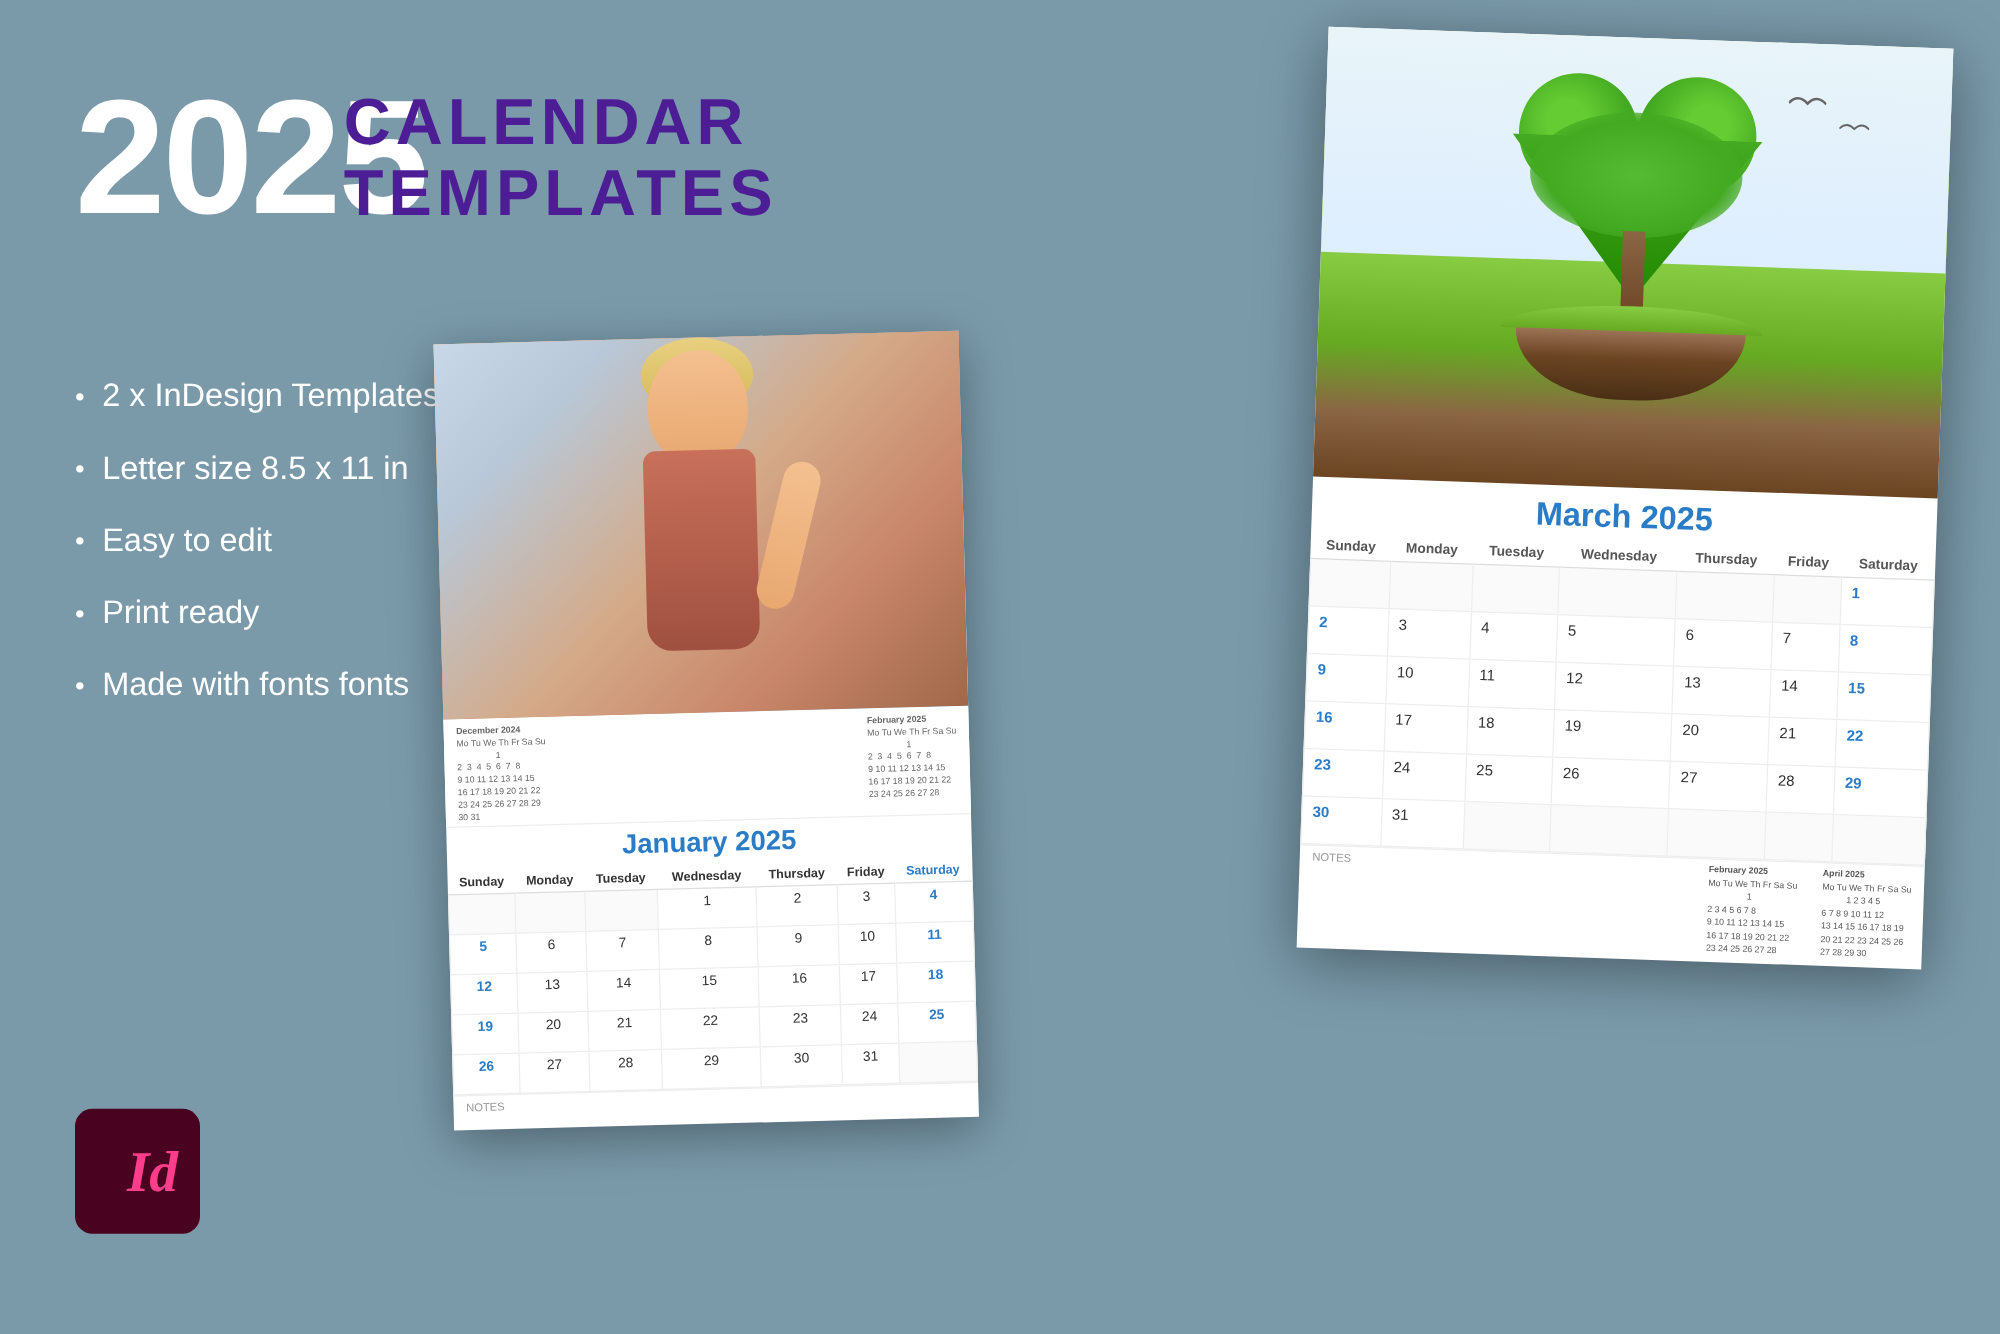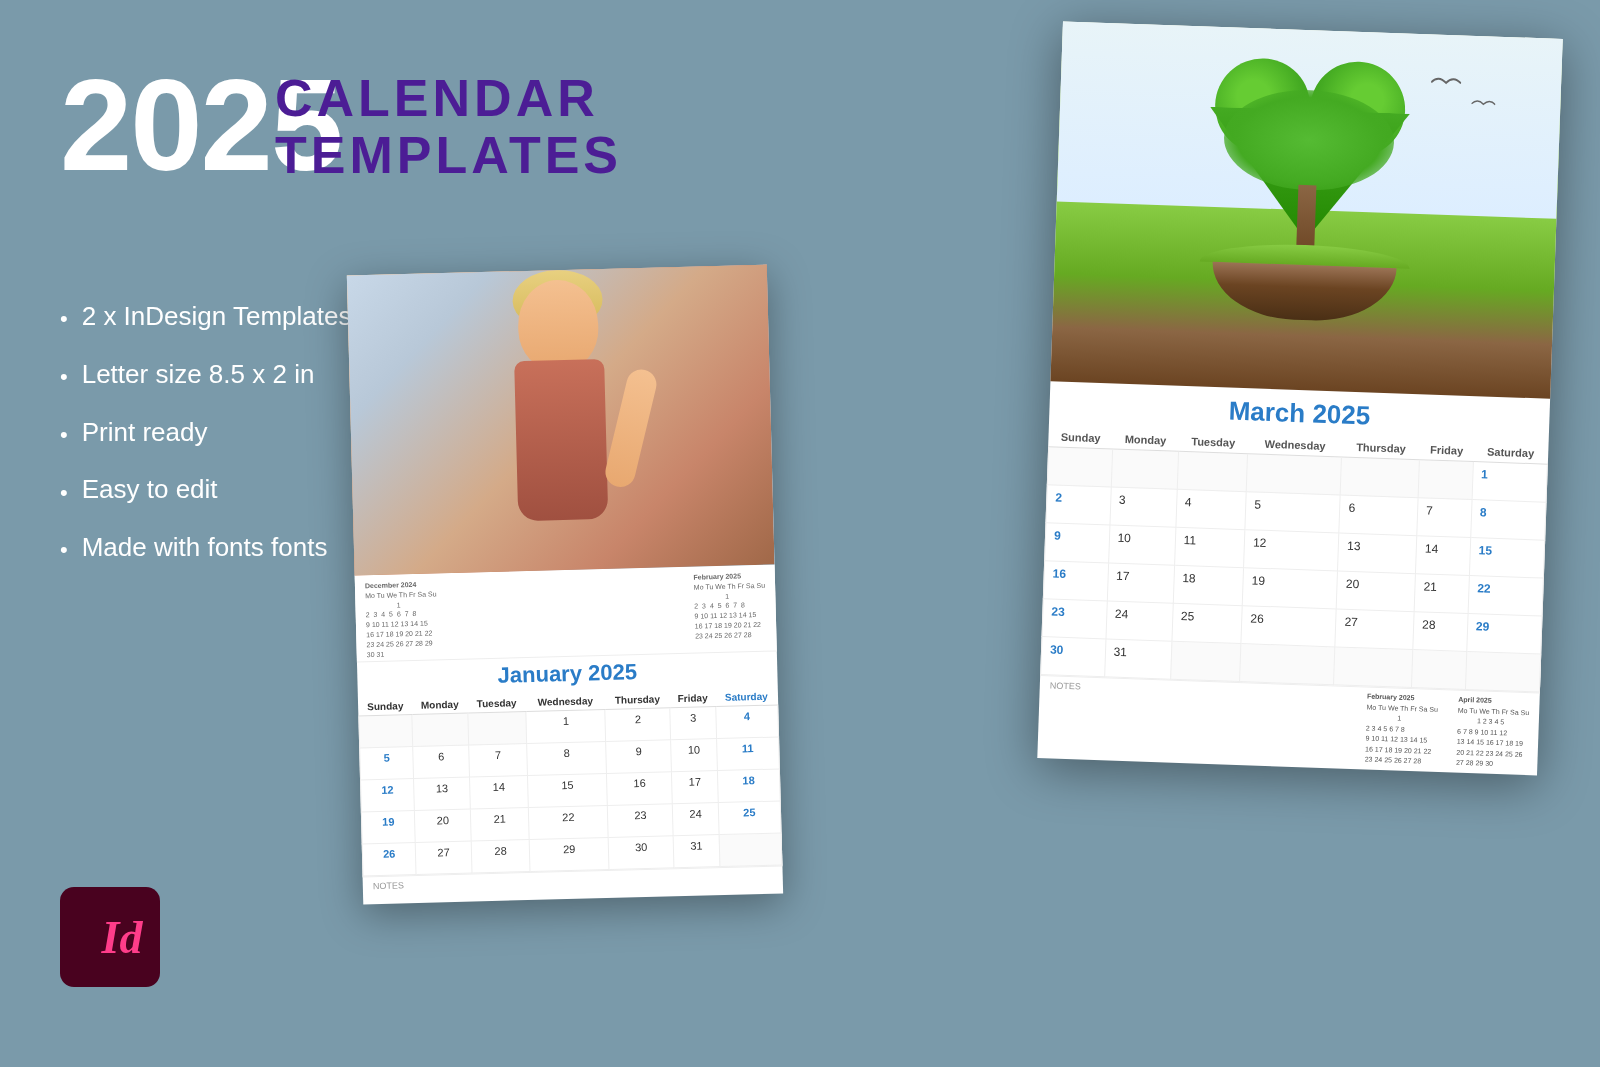--- a/index.html
+++ b/index.html
@@ -31,21 +31,21 @@
     .features-list {
       margin-top: 60px;
       list-style: none;
     }
 
     .features-list li {
       color: white;
       font-size: 26px;
       margin-bottom: 24px;
       display: flex;
-      align-items: flex-end;
+      align-items: center;
       line-height: 1.3;
     }
 
     .features-list li::before {
       content: '•';
       margin-right: 14px;
       font-size: 22px;
       flex-shrink: 0;
       margin-top: 2px;
     }
@@ -238,27 +238,27 @@
       <div style="font-size:52px; font-weight:700; color:#4c1d95; letter-spacing:4px; line-height:1.1; text-transform:uppercase;">CALENDAR</div>
       <div style="font-size:52px; font-weight:700; color:#4c1d95; letter-spacing:4px; line-height:1.1; text-transform:uppercase;">TEMPLATES</div>
     </div>
   </div>
 
   <ul class="features-list">
     <li>
         <span>2 x InDesign Templates</span>
       </li>
     <li>
-        <span>Letter size 8.5 x 2 in</span>
+        <span>Letter size 8.5 x 11 in</span>
+      </li>
+    <li>
+        <span>Easy to edit</span>
       </li>
     <li>
         <span>Print ready</span>
-      </li>
-    <li>
-        <span>Easy to edit</span>
       </li>
     <li>
         <span>Made with fonts fonts</span>
       </li>
   </ul>
 </div>
 
 <div class="indesign-icon">
   <span>Id</span>
 </div>

